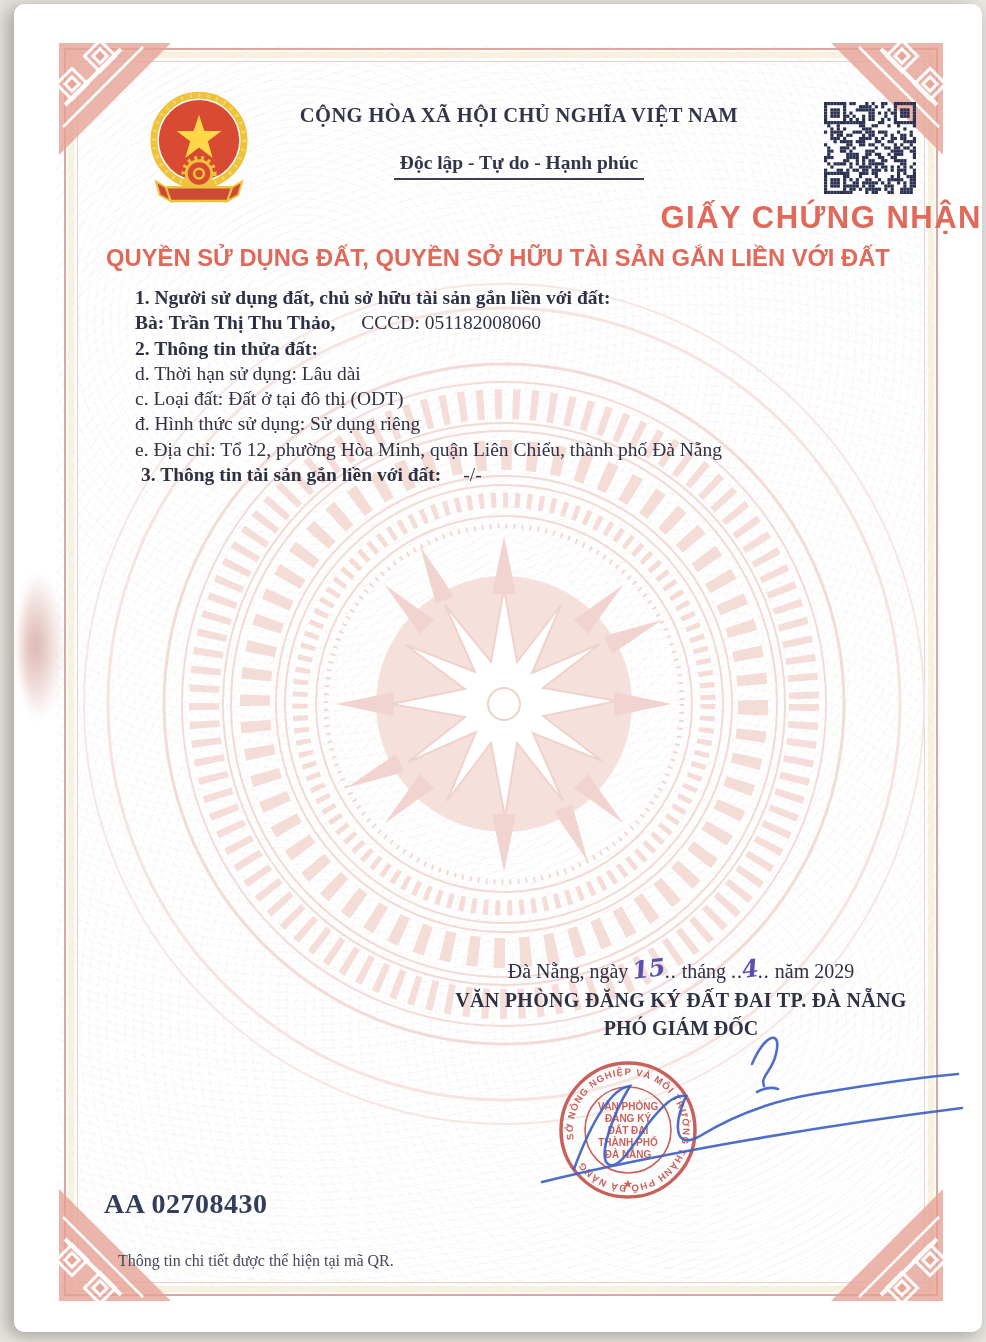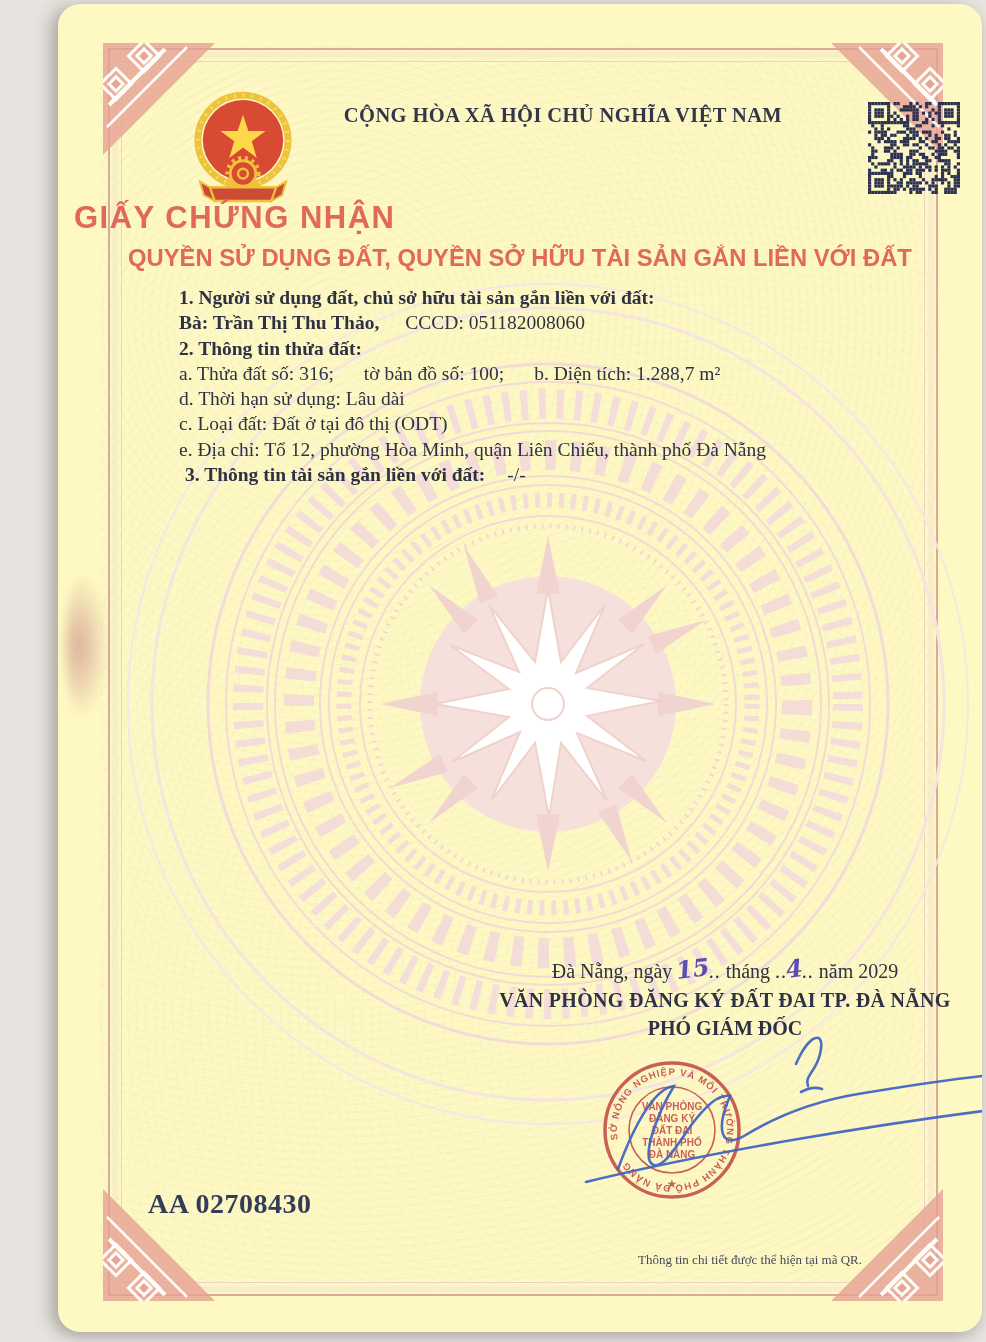--- a/index.html
+++ b/index.html
@@ -3,23 +3,22 @@
 <meta charset="utf-8">
 <style>
   html,body{margin:0;padding:0;}
   body{
     width:986px;height:1342px;position:relative;overflow:hidden;
     background:#e7e4df;
     font-family:"Liberation Serif", serif;
   }
   .page{
     position:absolute;left:14px;top:4px;right:4px;bottom:10px;
-    background:#fef9c3;border-radius:22px;overflow:hidden;
+    background:#ffffff;border-radius:10px;overflow:hidden;
     box-shadow:-9px 2px 16px rgba(60,50,45,.25), 0 6px 14px rgba(0,0,0,.12);
-    margin-left:44px;
   }
   .page::before{
     content:"";position:absolute;inset:42px;pointer-events:none;
     background:
       repeating-radial-gradient(circle at 28% 22%, rgba(150,175,205,.055) 0 1.5px, transparent 1.5px 8px),
       repeating-radial-gradient(circle at 72% 78%, rgba(225,170,162,.06) 0 1.5px, transparent 1.5px 9px),
       repeating-radial-gradient(circle at 50% 50%, rgba(190,160,160,.04) 0 1px, transparent 1px 7px);
   }
   
   .frame-band{position:absolute;left:54px;right:48px;top:48px;bottom:40px;border:6px solid rgba(243,232,200,.55);pointer-events:none;}
@@ -33,21 +32,21 @@
   
   .watermark{position:absolute;left:50px;top:260px;pointer-events:none;}
   
   .emblem{position:absolute;left:136px;top:84px;width:98px;height:128px;}
   .head-center{position:absolute;left:248px;top:100px;width:514px;text-align:center;color:#33364a;}
   .country{font-size:20.5px;font-weight:bold;letter-spacing:.4px;white-space:nowrap;}
   .motto{margin-top:7px;display:inline-block;font-size:19.5px;font-weight:bold;
          border-bottom:2px solid #3b3e52;padding:0 6px 4px 6px;}
   .qr{position:absolute;left:810px;top:98px;width:92px;height:92px;}
   
-  .title-main{position:absolute;left:16px;right:0;top:196px;text-align:left;
+  .title-main{position:absolute;left:16px;right:0;top:196px;text-align:right;
     font-family:"Liberation Sans",sans-serif;font-weight:bold;font-size:31px;
     color:#e0695a;letter-spacing:1.5px;}
   .title-sub{position:absolute;left:0;right:0;top:240px;text-align:center;
     font-family:"Liberation Sans",sans-serif;font-weight:bold;font-size:24.5px;
     color:#e0695a;white-space:nowrap;transform:scaleX(.97);letter-spacing:0px;}
   
   .body-block{position:absolute;left:121px;right:60px;top:281px;color:#2e3143;
     font-size:19.5px;line-height:25.3px;}
   .body-block p{margin:0;}
   .b{font-weight:bold;}
@@ -64,22 +63,22 @@
   .dots{letter-spacing:1px;}
   .office1{margin-top:5px;font-size:20px;font-weight:bold;letter-spacing:.3px;white-space:nowrap;}
   .office2{margin-top:5px;font-size:20px;font-weight:bold;}
   .office3{margin-top:5px;font-size:20px;font-weight:bold;font-family:Liberation Serif, serif;}
   .stamp{position:absolute;left:542px;top:1054px;width:144px;height:144px;opacity:.9;}
   .sig-svg{position:absolute;left:500px;top:1020px;width:460px;height:170px;pointer-events:none;}
   .signer-name{position:absolute;left:612px;top:1171px;width:220px;text-align:center;
     font-weight:bold;font-size:21px;color:#ce4a40;}
   .serial{position:absolute;left:90px;top:1184px;font-weight:bold;font-size:28px;
     color:#333c58;letter-spacing:.5px;}
-  .footer-note{position:absolute;left:104px;right:120px;top:1248px;text-align:right;
-    font-size:13px;color:#45485c;}
+  .footer-note{position:absolute;left:104px;right:120px;top:1248px;text-align:left;
+    font-size:16px;color:#45485c;}
   .thumb{position:absolute;left:6px;top:568px;width:44px;height:148px;border-radius:50%;
     background:radial-gradient(ellipse at 35% 50%, rgba(205,147,138,.7), rgba(205,147,138,0) 72%);
     filter:blur(4px);pointer-events:none;}
 </style>
 </head>
 <body>
 
 <div class="page">
 
   <div class="frame-band"></div>
@@ -178,20 +177,21 @@
     <circle cx="50" cy="86" r="13" fill="#d84a32" stroke="#eec23a" stroke-width="3"></circle>
     <circle cx="50" cy="86" r="16" fill="none" stroke="#eec23a" stroke-width="4" stroke-dasharray="3 4"></circle>
     <circle cx="50" cy="86" r="5" fill="none" stroke="#eec23a" stroke-width="2.5"></circle>
     <path d="M16,100 L84,100 L79,114 L21,114 Z" fill="#cc4a36" stroke="#eec23a" stroke-width="2.5"></path>
     <path d="M16,100 L6,94 L10,108 L21,114 Z" fill="#cc4a36" stroke="#eec23a" stroke-width="2"></path>
     <path d="M84,100 L94,94 L90,108 L79,114 Z" fill="#cc4a36" stroke="#eec23a" stroke-width="2"></path>
   </svg>
 
   <div class="head-center">
     <div class="country">CỘNG HÒA XÃ HỘI CHỦ NGHĨA VIỆT NAM</div><br>
+    <div class="motto">Độc lập - Tự do - Hạnh phúc</div>
   </div>
 
   <svg class="qr" id="qr-svg" viewBox="0 0 87 87">
       <rect x="0" y="0" width="3" height="3" fill="#2b3050"></rect>
       <rect x="3" y="0" width="3" height="3" fill="#2b3050"></rect>
       <rect x="6" y="0" width="3" height="3" fill="#2b3050"></rect>
       <rect x="9" y="0" width="3" height="3" fill="#2b3050"></rect>
       <rect x="12" y="0" width="3" height="3" fill="#2b3050"></rect>
       <rect x="15" y="0" width="3" height="3" fill="#2b3050"></rect>
       <rect x="18" y="0" width="3" height="3" fill="#2b3050"></rect>
@@ -616,23 +616,23 @@
       <rect x="81" y="84" width="3" height="3" fill="#2b3050"></rect>
     </svg>
 
   <div class="title-main">GIẤY CHỨNG NHẬN</div>
   <div class="title-sub">QUYỀN SỬ DỤNG ĐẤT, QUYỀN SỞ HỮU TÀI SẢN GẮN LIỀN VỚI ĐẤT</div>
 
   <div class="body-block">
     <p class="b">1. Người sử dụng đất, chủ sở hữu tài sản gắn liền với đất:</p>
     <p><span class="b">Bà: Trần Thị Thu Thảo,</span><span class="gap1"></span><span>CCCD: 051182008060</span></p>
     <p class="b">2. Thông tin thửa đất:</p>
-    <p><span>a. Thửa đất số: 316;</span><span class="gap2"></span><span>tờ bản đồ số: 100;</span><span class="gap2"></span><span>b. Diện tích: 1.288,7 m²</span></p>
     <p>d. Thời hạn sử dụng: Lâu dài</p>
     <p>c. Loại đất: Đất ở tại đô thị (ODT)</p>
+    <p>đ. Hình thức sử dụng: Sử dụng riêng</p>
     <p>e. Địa chỉ: Tổ 12, phường Hòa Minh, quận Liên Chiểu, thành phố Đà Nẵng</p>
     <p class="s3line"><span class="b">3. Thông tin tài sản gắn liền với đất:</span><span class="s3val">-/-</span></p>
   </div>
 
   <div class="sign-block">
     <div class="date-line">
       <span>Đà Nẵng, ngày</span>
       <span class="hand">15</span><span class="dots">..</span>
       <span>tháng</span>
       <span class="dots">..</span><span class="hand">4</span><span class="dots">..</span>

